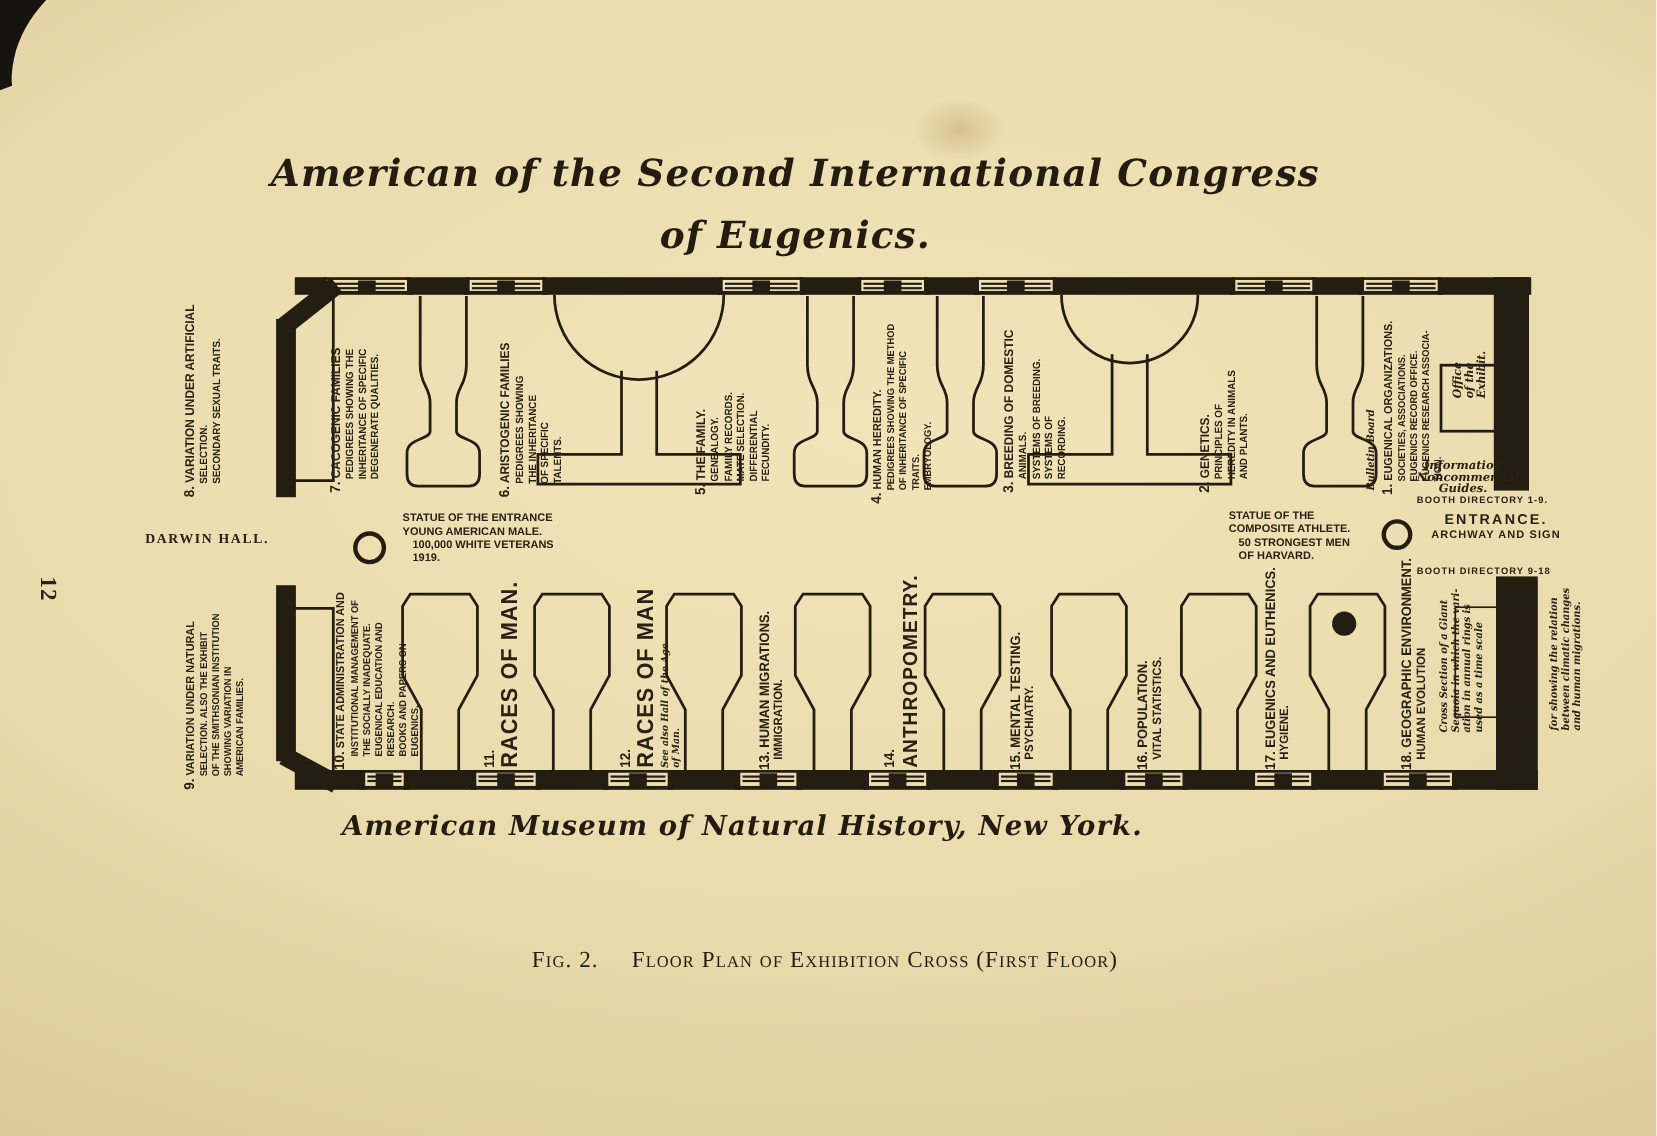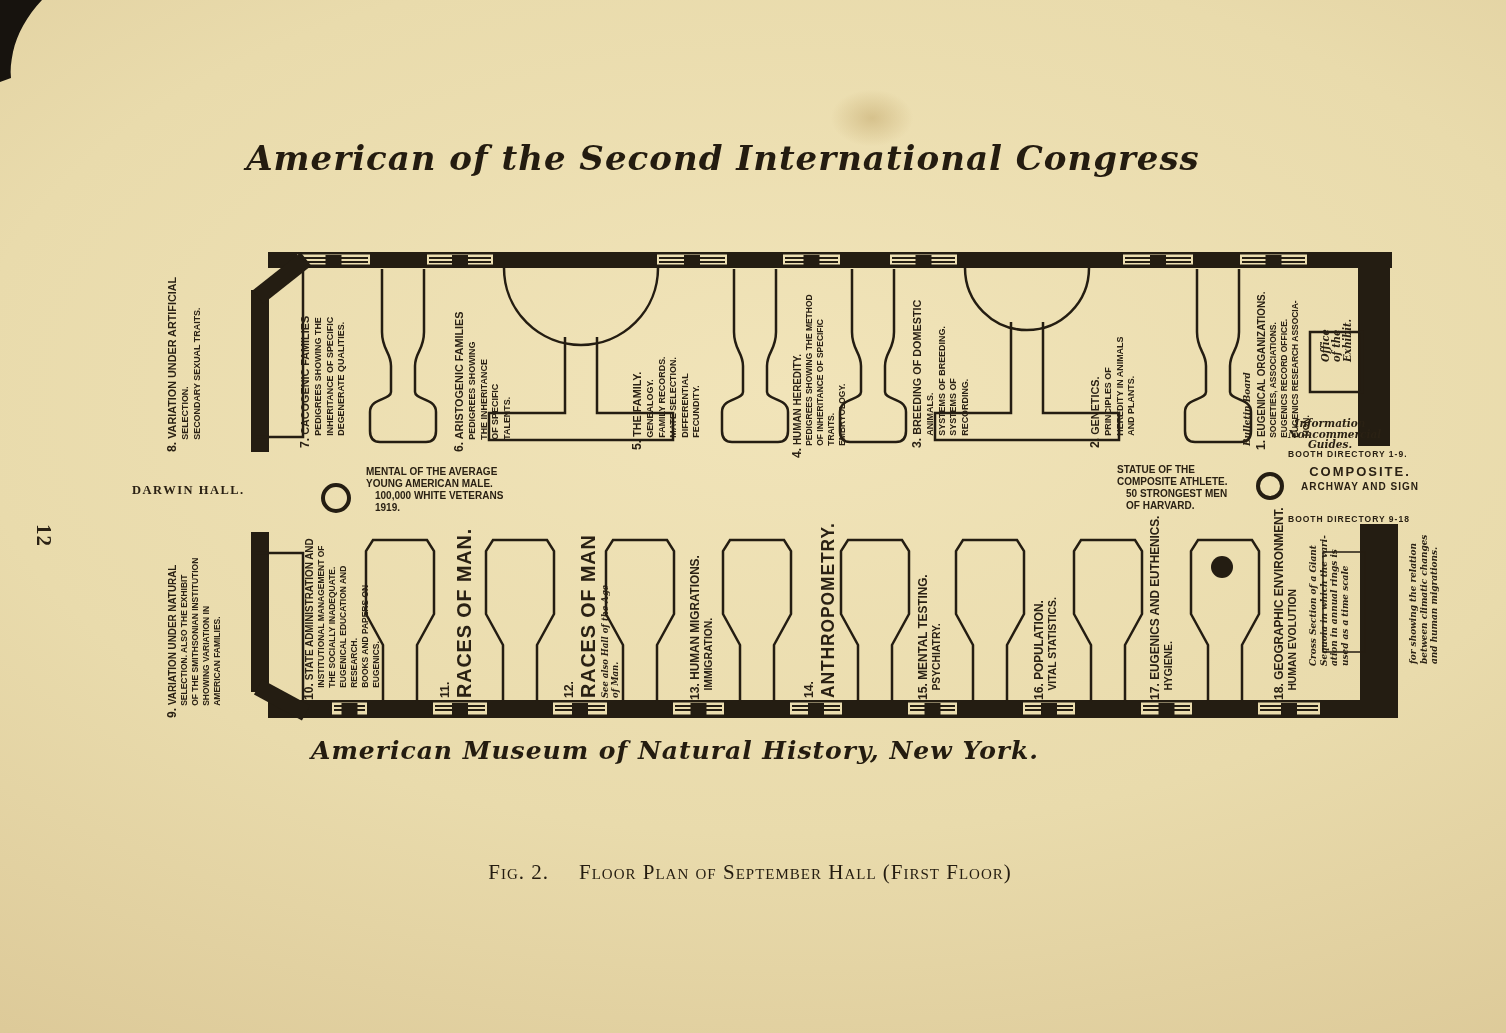--- a/index.html
+++ b/index.html
@@ -192,20 +192,21 @@
 
     <circle cx="336" cy="498" r="13" fill="none" stroke="#241d12" stroke-width="4"></circle>
     <circle cx="1270" cy="486" r="12" fill="none" stroke="#241d12" stroke-width="4"></circle>
 
     <path d="M0 0 L42 0 C27 16 17 34 13 52 C11 62 10 70 11 78 L0 82 Z" fill="#17130e"></path>
   </svg>
 
   <div class="pagenum">12</div>
 
   <div class="script" style="left:123px;top:138px;width:1200px;font-size:34px;">American of the Second International Congress</div>
+  <div class="script" style="left:123px;top:194px;width:1200px;font-size:34px;">of Eugenics.</div>
 
   <div class="rlabel" style="left:298px;top:448px;">
     <div class="l1"><span class="num">7.</span> <span>CACOGENIC FAMILIES</span></div>
     <div class="sub">
         <div>PEDIGREES SHOWING THE</div>
         <div>INHERITANCE OF SPECIFIC</div>
         <div>DEGENERATE QUALITIES.</div>
       </div>
   </div>
   <div class="rlabel" style="left:452px;top:452px;">
@@ -351,39 +352,39 @@
       <div>used as a time scale</div>
     </div>
   <div class="rlabel it" style="left:1408px;top:664px;font-size:9.5px;line-height:10.5px;">
       <div>for showing the relation</div>
       <div>between climatic changes</div>
       <div>and human migrations.</div>
     </div>
 
   <div class="ann darwin" style="left:132px;top:484px;font-family:Liberation Serif, serif;">DARWIN HALL.</div>
   <div class="ann statue" style="left:366px;top:466px;">
-      <div>MENTAL OF THE AVERAGE</div>
+      <div>STATUE OF THE ENTRANCE</div>
       <div>YOUNG AMERICAN MALE.</div>
       <div>100,000 WHITE VETERANS</div>
       <div>1919.</div>
     </div>
   <div class="ann statue" style="left:1117px;top:464px;">
       <div>STATUE OF THE</div>
       <div>COMPOSITE ATHLETE.</div>
       <div>50 STRONGEST MEN</div>
       <div>OF HARVARD.</div>
     </div>
   <div class="ann entrance" style="left:1295px;top:466px;">
-      <div>COMPOSITE.</div>
+      <div>ENTRANCE.</div>
       <div>ARCHWAY AND SIGN</div>
     </div>
   <div class="ann dir" style="left:1288px;top:448px;">BOOTH DIRECTORY 1-9.</div>
   <div class="ann dir" style="left:1288px;top:513px;">BOOTH DIRECTORY 9-18</div>
   <div class="ann info" style="left:1288px;top:418px;">
       <div>Information</div>
       <div>Noncommercial</div>
       <div>Guides.</div>
     </div>
 
   <div class="script" style="left:75px;top:736px;width:1200px;font-size:25px;">American Museum of Natural History, New York.</div>
-  <div class="figcap" style="left:150px;top:860px;width:1200px;"><span>Fig. 2.</span><span style="margin-left:30px;">Floor Plan of September Hall (First Floor)</span></div>
+  <div class="figcap" style="left:150px;top:860px;width:1200px;"><span>Fig. 2.</span><span style="margin-left:30px;">Floor Plan of Exhibition Cross (First Floor)</span></div>
 
 </div>
 
 </body></html>

